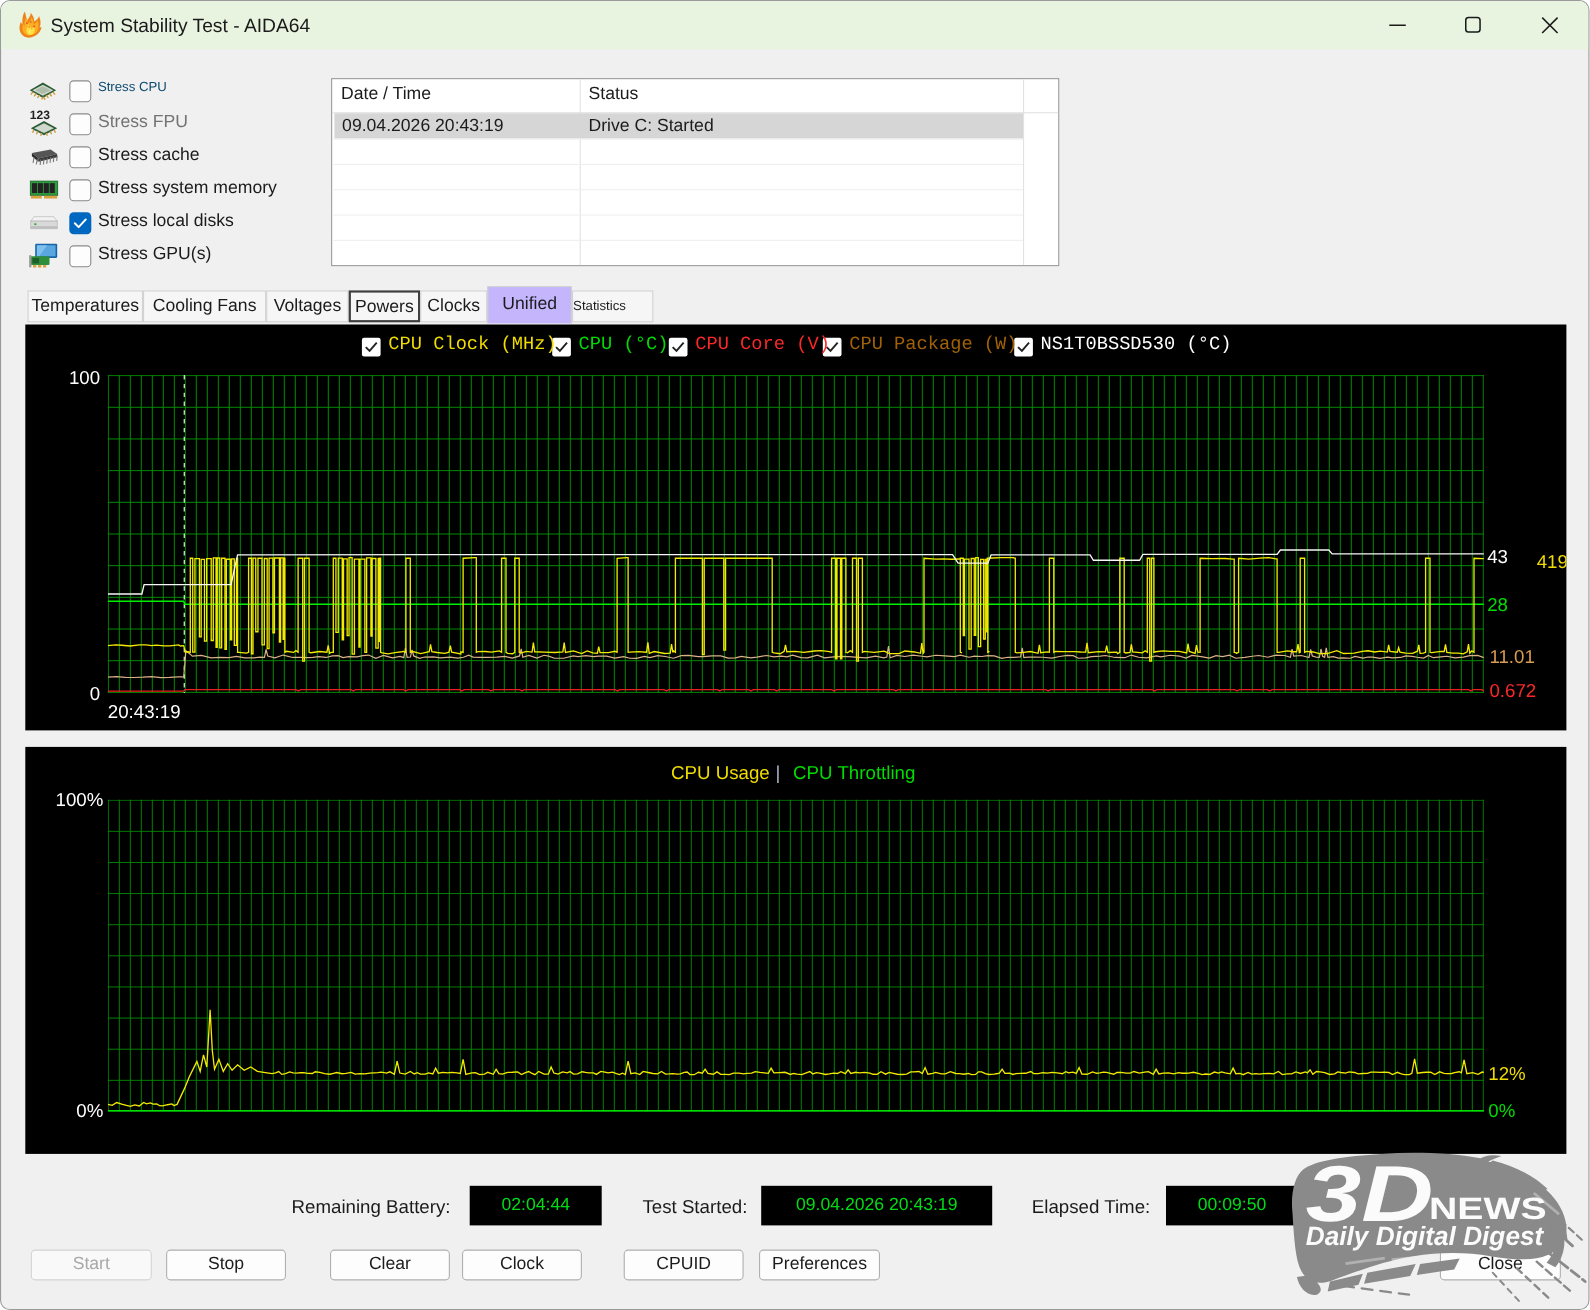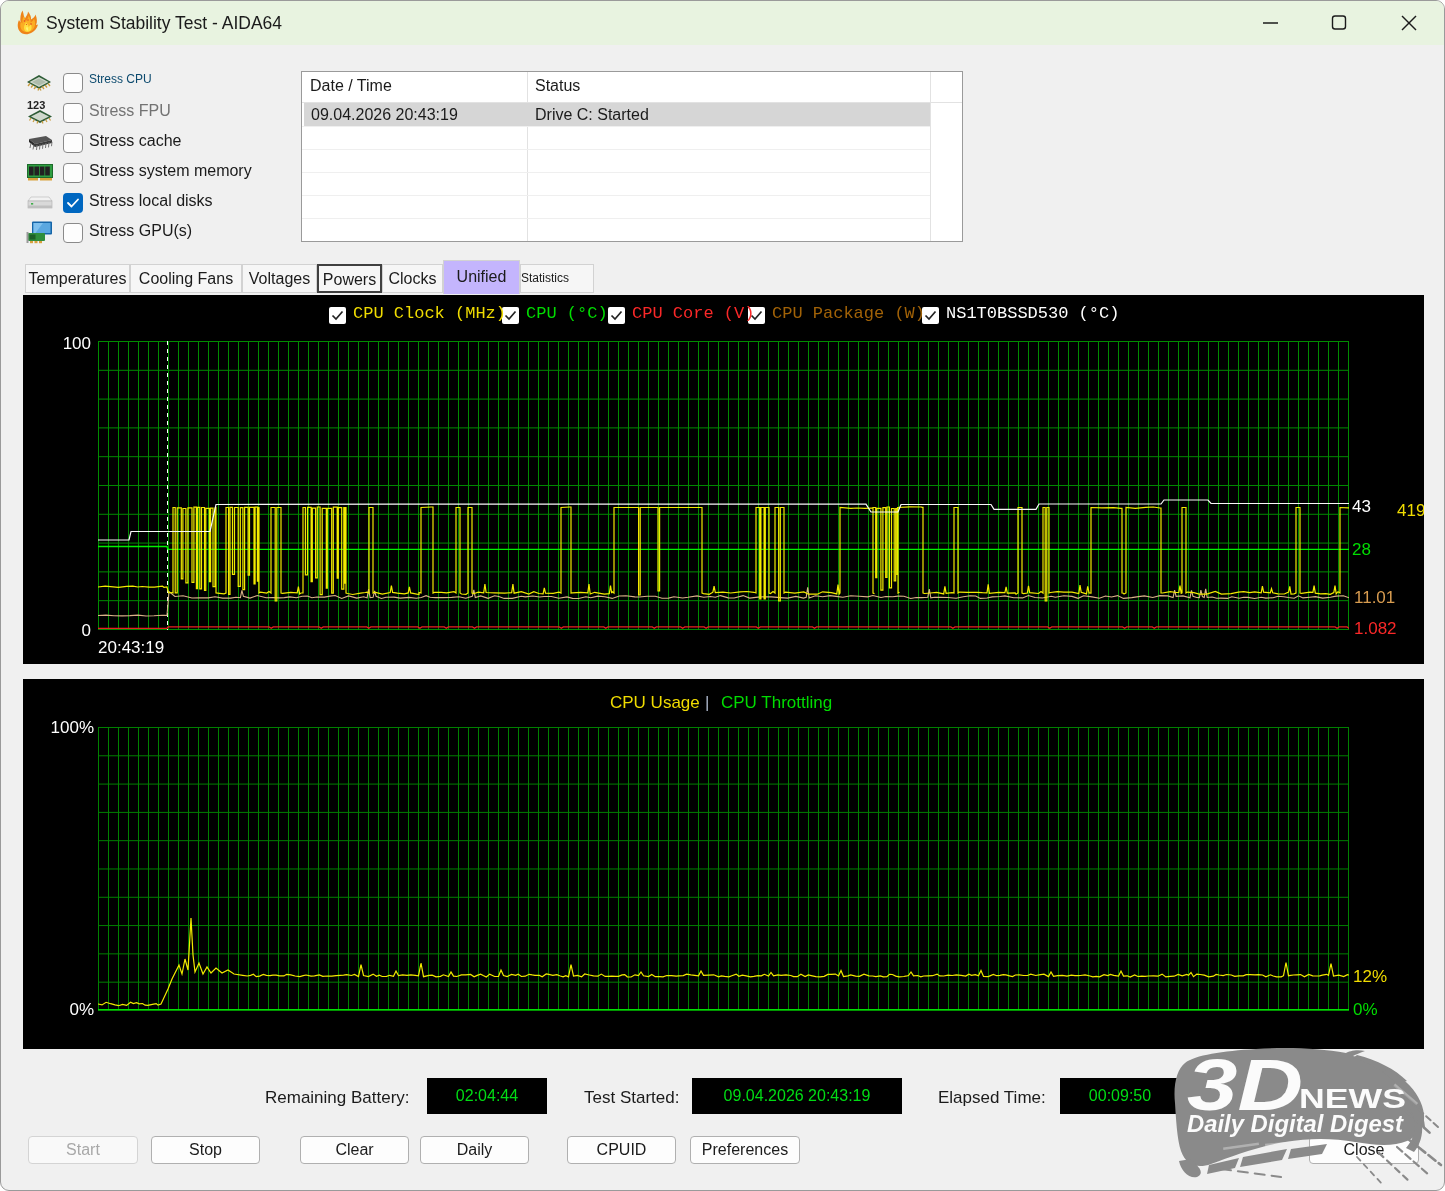--- a/index.html
+++ b/index.html
@@ -165,21 +165,21 @@
         <polyline points="3.5,8.5 7,12 13.5,4.5" fill="none" stroke="#222" stroke-width="1.7"></polyline>
       </svg></div>
     <div class="lt" style="left:945px;color:#fff">NS1T0BSSD530 (°C)</div>
 <div class="axlbl" style="left:40px;top:333px;width:50px;text-align:right">100</div>
 <div class="axlbl" style="left:40px;top:620px;width:50px;text-align:right">0</div>
 <div class="axlbl" style="left:97px;top:637px">20:43:19</div>
 <div class="axlbl" style="left:1351px;top:496px">43</div>
 <div class="axlbl" style="left:1396px;top:500px;color:#f0dc00;width:27px;overflow:hidden">419</div>
 <div class="axlbl" style="left:1351px;top:539px;color:#00dc00">28</div>
 <div class="axlbl" style="left:1353px;top:587px;color:#d89c50">11.01</div>
-<div class="axlbl" style="left:1353px;top:618px;color:#fa2828">1.082</div>
+<div class="axlbl" style="left:1353px;top:618px;color:#fa2828">0.672</div>
 <div style="position:absolute;left:97px;top:340px;width:1251px;height:289px;background-image:linear-gradient(to right,#008c00 1px,transparent 1px),linear-gradient(to bottom,#008c00 1px,transparent 1px);background-size:10px 28.8px"></div>
 <svg style="position:absolute;left:97px;top:340px" width="1251" height="289" viewBox="0 0 1251 289">
 <line x1="69.5" y1="0" x2="69.5" y2="289" stroke="#fff" stroke-width="1" stroke-dasharray="4,4"></line>
 <polyline points="0.0,287.3 69.0,287.3 70.0,285.9 93.6,285.9 121.3,285.9 148.6,285.9 171.2,285.9 173.2,287.2 175.2,285.9 204.1,285.9 221.2,285.9 223.2,287.2 225.2,285.9 250.7,285.9 268.8,285.9 270.8,287.2 272.8,285.9 300.8,285.9 319.9,285.9 321.9,287.2 323.9,285.9 346.3,285.9 348.3,287.2 350.3,285.9 374.5,285.9 376.5,287.2 378.5,285.9 399.8,285.9 420.4,285.9 447.0,285.9 461.3,285.9 463.3,287.2 465.3,285.9 482.7,285.9 505.8,285.9 507.8,287.2 509.8,285.9 534.7,285.9 554.3,285.9 556.3,287.2 558.3,285.9 582.7,285.9 584.7,287.2 586.7,285.9 606.1,285.9 608.1,287.2 610.1,285.9 635.3,285.9 658.3,285.9 660.3,287.2 662.3,285.9 683.2,285.9 698.3,285.9 714.5,285.9 716.5,287.2 718.5,285.9 737.3,285.9 752.5,285.9 770.1,285.9 795.7,285.9 823.2,285.9 839.2,285.9 852.9,285.9 854.9,287.2 856.9,285.9 885.7,285.9 909.3,285.9 935.0,285.9 949.7,285.9 951.7,287.2 953.7,285.9 973.6,285.9 997.8,285.9 1024.6,285.9 1026.6,287.2 1028.6,285.9 1054.3,285.9 1056.3,287.2 1058.3,285.9 1082.1,285.9 1103.1,285.9 1123.2,285.9 1140.7,285.9 1157.4,285.9 1186.0,285.9 1211.9,285.9 1237.1,285.9 1239.1,287.2 1241.1,285.9 1249.0,285.9 1251.0,287.2 1253.0,285.9" fill="none" stroke="#ea2020" stroke-width="1.2"></polyline>
 <polyline points="0.0,205.5 69.0,205.5 70.0,208.4 1251.0,208.4" fill="none" stroke="#00f000" stroke-width="1.4"></polyline>
 <polyline points="0.0,274.5 8.0,274.1 16.0,274.8 24.0,274.9 32.0,274.6 40.0,274.1 48.0,275.0 56.0,274.8 64.0,274.3 67.0,274.4 69.0,274.5 71.0,250.5 76.9,255.5 85.1,254.8 93.9,257.0 101.4,256.7 110.3,256.9 117.0,255.8 124.6,257.1 132.8,257.1 138.0,256.3 142.4,256.7 143.9,249.3 145.4,255.4 151.9,257.1 159.4,254.5 168.1,256.7 174.6,256.6 181.8,256.9 186.3,256.6 191.8,255.9 198.4,256.7 204.1,255.3 209.4,255.1 213.9,256.8 218.9,256.0 226.5,256.1 231.9,255.1 237.1,254.5 243.7,257.4 250.5,254.9 258.8,257.1 265.7,255.8 269.1,256.9 270.6,248.1 272.1,256.6 275.1,256.3 276.6,249.8 278.1,255.3 283.4,257.5 288.0,256.3 296.0,256.1 302.2,257.1 311.2,256.4 318.2,257.3 323.3,256.5 328.1,254.7 332.1,256.3 337.5,256.6 345.0,256.6 353.7,256.4 361.0,255.8 367.7,257.2 374.3,255.3 375.8,248.8 377.3,256.5 382.7,254.9 390.1,257.3 396.6,254.7 400.8,255.5 406.1,257.4 414.3,257.4 423.2,255.3 427.4,255.9 434.7,255.0 441.6,256.0 446.1,255.5 453.4,255.5 460.9,257.3 469.0,255.9 474.5,257.4 480.6,257.5 487.9,255.7 492.8,256.8 499.9,255.1 506.7,255.8 514.2,257.4 521.2,255.0 528.0,254.8 536.9,255.9 541.5,256.0 549.1,255.3 557.3,255.2 564.0,257.3 570.6,257.1 575.9,255.7 584.6,257.0 590.0,256.3 599.0,254.9 605.7,256.2 612.4,255.5 617.4,256.2 622.5,254.6 630.3,256.9 636.2,257.0 645.1,254.6 651.6,257.1 660.0,256.1 666.3,255.7 673.5,255.9 682.4,256.6 689.6,257.1 697.9,255.4 705.5,257.1 708.2,256.3 709.7,246.3 711.2,257.0 717.4,254.8 724.6,255.8 732.1,254.6 740.1,255.6 744.8,256.2 752.8,254.7 761.1,255.2 769.7,255.9 774.9,254.5 783.0,256.5 787.8,255.5 794.7,255.8 799.9,255.1 805.9,255.2 812.7,257.5 818.2,256.5 823.6,256.6 829.8,256.2 831.3,248.0 832.8,256.8 836.7,256.3 842.5,256.4 849.9,256.5 858.1,257.2 865.3,255.8 872.2,254.8 877.7,255.0 882.3,257.4 889.0,257.0 894.3,255.9 902.3,255.5 906.9,254.9 915.7,256.7 924.6,256.9 930.4,254.5 937.1,256.5 944.5,257.0 953.2,255.2 957.3,256.2 965.9,254.7 974.0,255.4 980.1,257.3 985.6,254.8 994.0,255.9 1001.4,257.3 1007.5,255.0 1013.5,256.0 1019.6,254.6 1025.4,257.4 1033.7,256.6 1040.4,255.6 1046.4,254.9 1054.7,256.5 1061.9,254.6 1069.8,254.9 1075.1,256.5 1076.6,249.2 1078.1,255.4 1085.0,254.9 1092.0,256.7 1093.5,249.4 1095.0,255.3 1098.7,256.5 1101.4,256.6 1102.9,249.0 1104.4,255.6 1106.2,256.5 1107.7,247.9 1109.2,256.5 1114.1,256.0 1118.7,257.3 1122.9,257.1 1129.5,257.4 1133.8,255.7 1141.2,257.2 1145.6,256.3 1149.9,256.4 1156.6,257.5 1163.3,256.3 1167.8,257.1 1175.1,256.7 1180.1,255.2 1185.8,255.7 1190.3,256.5 1196.2,257.3 1200.5,254.8 1205.0,256.9 1211.8,256.2 1217.4,255.6 1224.7,257.1 1232.4,256.3 1238.1,255.1 1245.4,254.8 1251.0,256.8" fill="none" stroke="#d9b286" stroke-width="1.1"></polyline>
 <polyline points="0.0,246.0 7.2,245.2 12.6,245.6 20.3,246.3 28.7,245.3 34.8,245.2 39.9,246.0 44.1,245.5 51.3,246.1 56.4,246.1 64.4,245.2 66.0,246.3 69.0,246.0 70.5,251.7 73.0,251.5 75.0,252.0 75.0,166.5 77.2,166.5 77.2,251.9 79.2,251.9 79.2,166.9 83.3,166.9 83.3,237.9 84.9,237.9 84.9,167.5 87.9,167.5 87.9,241.9 89.9,241.9 89.9,166.9 94.0,166.9 94.0,241.3 95.9,241.3 95.9,166.1 98.4,166.1 98.4,247.6 99.5,247.6 99.5,166.3 101.8,166.3 101.8,247.9 103.5,247.9 103.5,166.5 106.5,166.5 106.5,249.4 107.8,249.4 107.8,167.4 111.4,167.4 111.4,240.6 112.6,240.6 112.6,167.1 115.0,167.1 115.0,245.7 117.0,245.7 117.0,167.0 117.5,167.0 117.5,166.5 118.0,166.5 118.0,252.0 119.5,252.1 126.0,252.8 128.0,252.0 128.0,166.5 130.6,166.5 130.6,253.3 132.0,253.3 132.0,166.4 134.5,166.4 134.5,233.3 136.5,233.3 136.5,166.5 140.2,166.5 140.2,245.3 142.3,245.3 142.3,166.7 144.9,166.7 144.9,248.6 146.6,248.6 146.6,166.4 150.1,166.4 150.1,234.2 151.5,234.2 151.5,166.3 156.0,166.3 156.0,242.8 157.1,242.8 157.1,166.1 159.4,166.1 159.4,240.2 160.0,240.2 160.0,166.6 160.5,166.6 160.5,166.5 161.0,166.5 161.0,252.0 162.5,251.1 168.8,252.1 171.0,250.5 173.0,252.0 173.0,166.5 177.2,166.5 177.2,260.0 178.8,260.0 178.8,166.5 183.0,166.5 183.0,252.0 184.5,252.4 192.6,251.3 199.2,251.9 200.4,245.7 201.6,252.9 203.0,252.0 205.0,252.0 205.0,166.5 207.4,166.5 207.4,233.9 209.5,233.9 209.5,166.4 213.1,166.4 213.1,240.6 214.3,240.6 214.3,167.1 217.6,167.1 217.6,236.9 219.3,236.9 219.3,166.0 222.1,166.0 222.1,253.6 224.2,253.6 224.2,167.3 228.3,167.3 228.3,247.2 229.3,247.2 229.3,167.3 233.7,167.3 233.7,252.1 235.3,252.1 235.3,166.1 239.2,166.1 239.2,237.2 240.3,237.2 240.3,166.7 243.7,166.7 243.7,248.2 245.8,248.2 245.8,166.6 247.0,166.6 247.0,242.1 247.5,242.1 247.5,166.5 248.0,166.5 248.0,252.0 249.5,252.5 254.7,253.5 262.6,252.1 267.3,251.5 269.0,251.2 271.0,252.0 271.0,166.5 275.0,166.5 275.0,252.0 276.5,251.1 284.3,253.2 292.2,251.5 293.4,244.7 294.6,251.4 299.4,252.2 306.3,252.9 310.2,251.9 311.4,245.9 312.6,251.9 321.0,253.5 321.0,251.5 323.0,252.0 323.0,166.5 334.0,166.0 335.0,166.0 335.0,252.0 336.5,251.4 343.2,251.3 348.7,251.8 356.0,250.7 358.0,252.0 358.0,166.5 362.0,166.5 362.0,252.0 363.5,253.0 368.0,253.3 370.0,252.0 370.0,166.5 374.0,166.5 374.0,252.0 375.5,252.7 380.5,251.1 385.7,251.8 386.9,243.1 388.1,251.5 396.8,251.8 406.6,252.2 413.7,251.6 414.9,243.2 416.1,252.2 423.3,250.7 430.8,253.1 435.8,250.7 440.9,252.5 445.1,252.8 446.3,246.8 447.5,252.2 455.2,252.3 461.0,251.1 463.0,252.0 463.0,166.5 472.0,166.0 473.0,166.0 473.0,252.0 474.5,251.8 482.5,251.4 489.8,251.9 491.0,243.0 492.2,253.0 496.7,251.3 506.3,253.1 511.3,252.7 512.5,244.5 513.7,252.2 514.0,250.5 516.0,252.0 516.0,166.5 540.6,166.5 540.6,254.0 542.2,254.0 542.2,166.5 560.0,166.5 560.0,250.0 561.6,250.0 561.6,166.5 604.0,166.5 604.0,252.0 605.5,252.6 611.3,253.3 614.9,251.2 616.1,245.2 617.3,251.5 624.9,251.1 632.7,252.0 642.2,250.8 648.7,250.5 656.0,251.3 658.0,252.0 658.0,166.5 661.7,166.5 661.7,258.0 662.9,258.0 662.9,166.5 666.1,166.5 666.1,258.0 667.3,258.0 667.3,166.5 671.0,166.5 671.0,252.0 672.5,252.5 675.0,250.5 677.0,252.0 677.0,166.5 680.7,166.5 680.7,260.0 682.3,260.0 682.3,166.5 686.0,166.5 686.0,252.0 687.5,251.2 696.8,252.1 705.8,250.9 710.6,253.2 719.3,253.2 724.6,250.8 733.3,251.7 738.8,252.9 740.0,243.7 741.2,253.0 742.0,252.0 742.0,166.5 752.9,167.3 759.0,167.0 767.0,167.4 774.0,167.2 775.0,167.2 775.0,252.0 776.5,252.6 775.0,252.0 775.0,166.5 777.7,166.5 777.7,236.7 778.8,236.7 778.8,167.3 782.9,167.3 782.9,249.1 784.9,249.1 784.9,166.7 787.7,166.7 787.7,236.5 789.0,236.5 789.0,166.0 791.4,166.0 791.4,246.8 793.5,246.8 793.5,167.5 796.2,167.5 796.2,239.9 797.7,239.9 797.7,167.5 799.0,167.5 799.0,233.3 799.5,233.3 799.5,166.5 800.0,166.5 800.0,252.0 801.5,251.2 800.0,252.0 800.0,166.5 811.8,165.9 823.6,166.0 824.0,166.4 825.0,166.4 825.0,252.0 826.5,252.5 832.4,252.0 838.7,251.3 845.7,252.9 846.9,245.3 848.1,252.4 854.0,251.6 856.0,252.0 856.0,166.5 860.0,166.5 860.0,252.0 861.5,251.1 869.5,251.4 878.6,251.4 884.4,251.7 889.0,251.8 890.2,243.3 891.4,252.4 900.8,251.4 906.9,251.6 908.1,245.9 909.3,252.2 917.2,251.8 918.0,253.2 920.0,252.0 920.0,166.5 924.0,166.5 924.0,252.0 925.5,252.6 929.3,252.0 930.5,244.8 931.7,251.7 940.6,252.5 943.0,250.6 945.0,252.0 945.0,166.5 947.2,166.5 947.2,260.0 948.8,260.0 948.8,166.5 951.0,166.5 951.0,252.0 952.5,251.5 959.4,250.7 965.8,251.1 974.0,251.2 980.8,252.5 982.0,244.1 983.2,251.2 988.5,252.9 989.7,245.4 990.9,251.1 991.0,251.9 993.0,252.0 993.0,166.5 1003.8,166.8 1015.7,166.7 1023.0,167.3 1024.0,167.3 1024.0,252.0 1025.5,252.2 1026.0,253.0 1028.0,252.0 1028.0,166.5 1037.3,167.3 1047.7,166.4 1055.3,166.0 1062.0,167.0 1063.0,167.0 1063.0,252.0 1064.5,252.0 1072.3,250.7 1078.0,251.5 1080.8,251.5 1082.0,244.5 1083.2,252.4 1084.0,252.0 1084.0,166.5 1088.0,166.5 1088.0,252.0 1089.5,251.1 1095.9,251.7 1101.2,253.2 1108.7,253.1 1117.3,250.5 1123.4,253.1 1133.1,252.7 1140.4,251.2 1145.7,250.6 1151.7,251.7 1156.7,250.9 1163.2,251.8 1164.4,245.2 1165.6,251.1 1172.3,251.9 1173.5,247.7 1174.7,251.8 1180.0,252.8 1186.3,253.0 1190.6,251.0 1191.8,245.3 1193.0,253.0 1196.0,252.8 1198.0,252.0 1198.0,166.5 1202.0,166.5 1202.0,252.0 1203.5,252.3 1212.0,251.1 1214.9,251.3 1216.1,244.7 1217.3,252.1 1222.7,252.8 1227.7,252.7 1232.3,253.4 1235.8,251.6 1237.0,244.6 1238.2,252.9 1240.0,250.7 1242.0,252.0 1242.0,166.5 1250.0,166.8 1251.0,166.8" fill="none" stroke="#f2ea00" stroke-width="1.2"></polyline>
 <polyline points="0.0,199.0 31.0,199.0 33.0,190.5 112.0,190.5 118.0,163.5 300.0,163.2 768.0,163.2 773.0,171.0 800.0,171.0 803.0,163.5 893.0,163.5 896.0,168.3 938.0,168.3 941.0,163.0 1063.0,163.0 1066.0,159.0 1110.0,159.0 1113.0,162.5 1251.0,162.5" fill="none" stroke="#f8f8f8" stroke-width="1.2"></polyline>
 </svg>
 
@@ -200,21 +200,21 @@
 <div class="blab" style="left:264px">Remaining Battery:</div>
 <div class="dig" style="left:426px;width:120px">02:04:44</div>
 <div class="blab" style="left:583px">Test Started:</div>
 <div class="dig" style="left:691px;width:210px">09.04.2026 20:43:19</div>
 <div class="blab" style="left:937px">Elapsed Time:</div>
 <div class="dig" style="left:1059px;width:120px">00:09:50</div>
 
 <div class="btn" style="left:27px;width:108px;color:#a8a8a8;border-color:#d4d4d4;background:#f9f9f9">Start</div>
 <div class="btn" style="left:150px;width:107px">Stop</div>
 <div class="btn" style="left:299px;width:107px">Clear</div>
-<div class="btn" style="left:419px;width:107px">Daily</div>
+<div class="btn" style="left:419px;width:107px">Clock</div>
 <div class="btn" style="left:566px;width:107px">CPUID</div>
 <div class="btn" style="left:689px;width:108px">Preferences</div>
 <div class="btn" style="left:1308px;width:108px">Close</div>
 
 <svg style="position:absolute;left:1160px;top:1040px;z-index:50" width="285" height="151" viewBox="0 0 285 151">
 <g fill="#8a8a8a">
 <path d="M14,62 C12,44 16,28 24,22 C34,14 62,10 95,8 C125,6 158,7 185,12 C188,10 196,8 204,10 C198,12 194,14 192,15 C212,20 232,29 245,41 C255,50 262,62 263,74 C264,86 258,95 246,100 C232,106 212,104 194,101 C172,97 148,97 124,101 C98,105 72,115 50,123 C36,128 25,124 20,110 C16,98 15,78 14,62 Z"></path>
 <path d="M30,118 C38,126 44,132 36,136 C28,138 20,130 18,120 Z"></path>
 <path d="M48,124 l30,-7 -4,10 -28,6 Z"></path>
 <path d="M82,116 l44,-8 -5,11 -42,7 Z"></path>

